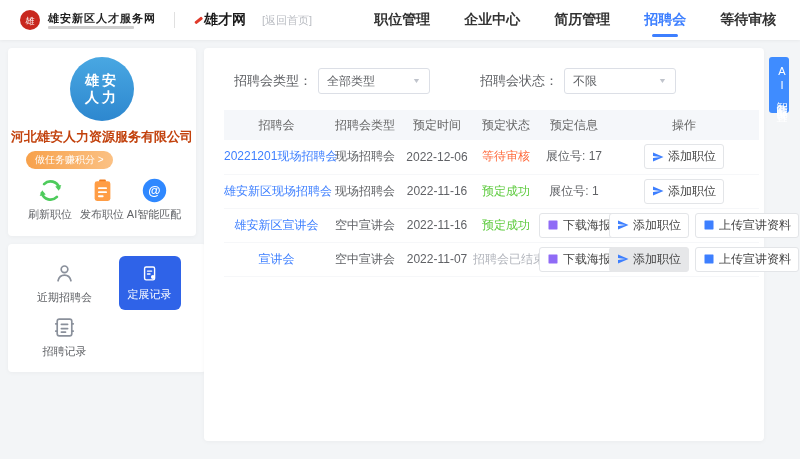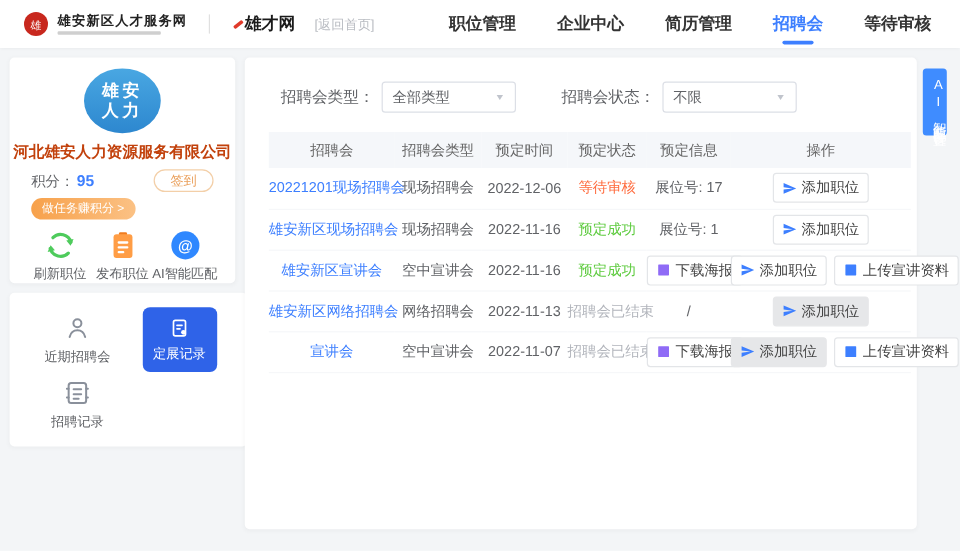--- a/index.html
+++ b/index.html
@@ -48,21 +48,21 @@
   .menu-card { left:8px; top:244px; width:198px; height:128px; padding:10px 14px; }
   .menu-grid { display:grid; grid-template-columns:1fr 1fr; grid-template-rows:58px 50px; align-items:center; justify-items:center;}
   .menu-item { display:flex; flex-direction:column; align-items:center; gap:4px; cursor:pointer;}
   .menu-label { font-size:11px; color:#606266; white-space:nowrap;}
   .menu-tile { width:62px; height:54px; background:#2f63e8; border-radius:6px; color:#fff;
                display:flex; flex-direction:column; align-items:center; justify-content:center; gap:3px; cursor:pointer;}
   .menu-tile .menu-label { color:#fff; }
 
   
   .main-card { left:204px; top:48px; width:560px; height:393px; }
-  .filter-row { display:flex; align-items:flex-start; gap:38px; padding:20px 0 0 30px;}
+  .filter-row { display:flex; align-items:flex-start; gap:50px; padding:20px 0 0 30px;}
   .filter-group { display:flex; align-items:center; gap:6px;}
   .filter-label { font-size:13px; color:#606266; }
   .select-box { width:112px; height:26px; border:1px solid #dcdfe6; border-radius:3px; background:#fff;
                 display:flex; align-items:center; justify-content:space-between; padding:0 8px; cursor:pointer;}
   .select-value { font-size:12px; color:#606266; }
   .select-caret { font-size:9px; color:#c0c4cc; transform:scaleY(.8); }
 
   table.booth { margin:16px 5px 0 20px; width:535px; border-collapse:collapse; table-layout:fixed;}
   table.booth th { background:#f5f7fa; font-size:12px; font-weight:normal; color:#666; height:30px; white-space:nowrap;}
   table.booth td { height:34px; text-align:center; font-size:12px; color:#606266; white-space:nowrap; border-bottom:1px solid #f6f7f9;}
@@ -108,26 +108,20 @@
       <span class="nav-item">等待审核</span>
     </nav>
   </div>
 
   <div class="card profile-card">
     <div class="avatar">
       <span>雄安</span>
       <span>人力</span>
     </div>
     <div class="company">河北雄安人力资源服务有限公司</div>
-    <div class="points-row">
-      <span>
-        <span class="points-label">积分：</span><span class="points-value">95</span>
-      </span>
-      <button class="signin-btn">签到</button>
-    </div>
     <div class="task-badge">做任务赚积分 &gt;</div>
     <div class="quick-actions">
       <div class="qa-item">
         <svg width="27" height="27" viewBox="0 0 24 24" fill="none" stroke="#4ecb5c" stroke-width="2.4" stroke-linecap="round">
           <path d="M6.3 6.3a8 8 0 0 1 13.4 3.4"></path>
           <path d="M17.7 17.7a8 8 0 0 1-13.4-3.4"></path>
           <polygon points="21.6,7.2 19.4,12.2 16.2,8.4" fill="#4ecb5c" stroke="none"></polygon>
           <polygon points="2.4,16.8 4.6,11.8 7.8,15.6" fill="#4ecb5c" stroke="none"></polygon>
         </svg>
         <span class="qa-label">刷新职位</span>
@@ -272,35 +266,20 @@
               </button><button class="btn ">
                 <span>
                   <svg width="12" height="12" viewBox="0 0 24 24">
                     <path fill="#3d7fff" d="M4 3h16c.6 0 1 .4 1 1v16c0 .6-.4 1-1 1H4c-.6 0-1-.4-1-1V4c0-.6.4-1 1-1zm2 13l4-5 3 3.5L15 12l4 5H6z"></path>
                   </svg>
                 </span>
                 <span>上传宣讲资料</span>
               </button></td>
           </tr>
           <tr>
-            <td><a class="link">雄安新区网络招聘会</a></td>
-            <td>网络招聘会</td>
-            <td>2022-11-13</td>
-            <td><span class="status-ended">招聘会已结束</span></td>
-            <td><span>/</span></td>
-            <td class="ops-cell"><button class="btn gray">
-                <span>
-                  <svg width="12" height="12" viewBox="0 0 24 24">
-                    <path fill="#3d7fff" d="M2 21l21-9L2 3v7l15 2-15 2z"></path>
-                  </svg>
-                </span>
-                <span>添加职位</span>
-              </button></td>
-          </tr>
-          <tr>
             <td><a class="link">宣讲会</a></td>
             <td>空中宣讲会</td>
             <td>2022-11-07</td>
             <td><span class="status-ended">招聘会已结束</span></td>
             <td><button class="btn ">
                 <span>
                   <svg width="12" height="12" viewBox="0 0 24 24">
                     <path fill="#8f6bf6" d="M4 3h16c.6 0 1 .4 1 1v16c0 .6-.4 1-1 1H4c-.6 0-1-.4-1-1V4c0-.6.4-1 1-1zm2 13l4-5 3 3.5L15 12l4 5H6z"></path>
                     <circle cx="9" cy="8.5" r="1.6" fill="#8f6bf6"></circle>
                   </svg>

